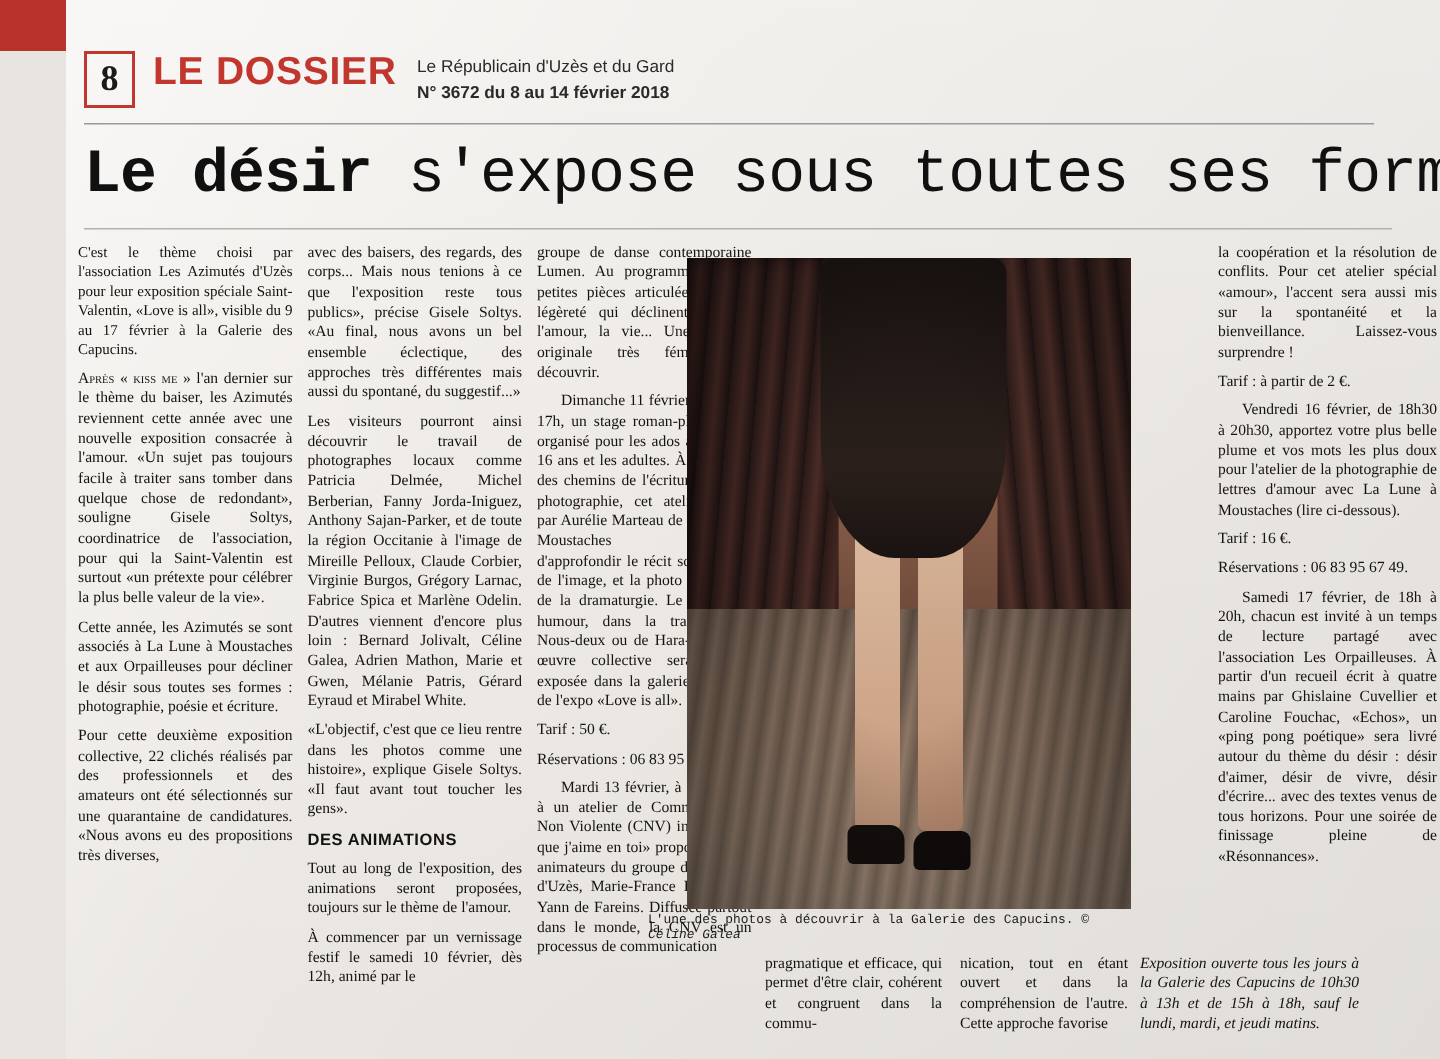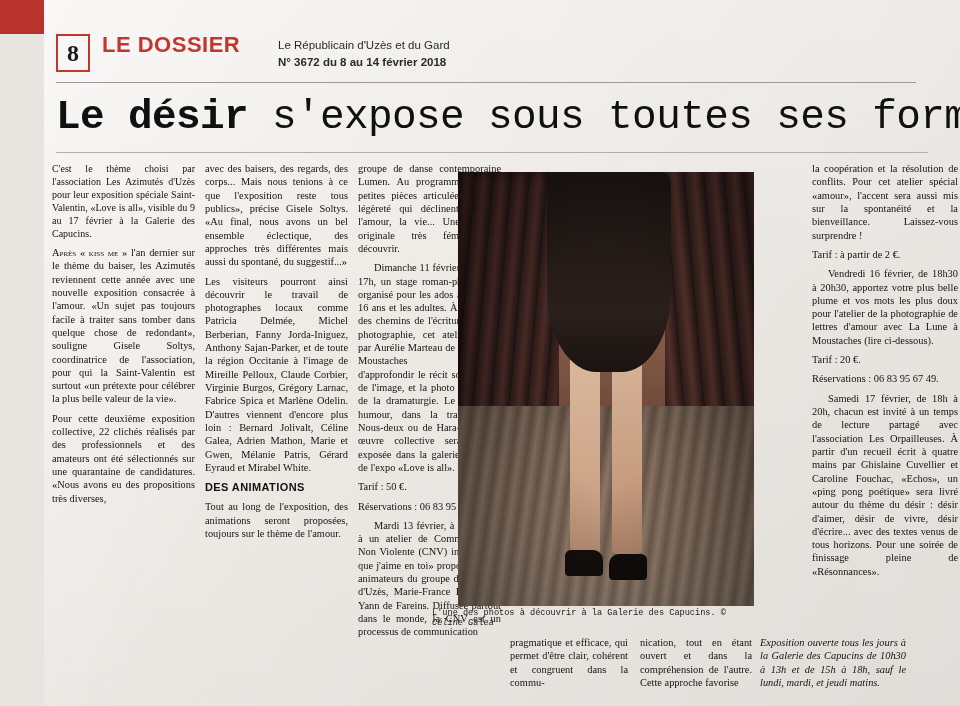--- a/index.html
+++ b/index.html
@@ -40,21 +40,21 @@
     border:2px solid #c1372e;color:#1a1a1a;
     font-family:"Liberation Serif", serif;
     font-size:24px;font-weight:bold;
     display:flex;align-items:center;justify-content:center;
     line-height:1;
   }
   .dossier{
     position:absolute;left:46px;top:-2px;
     color:#c1372e;
     font-family:"Liberation Sans", sans-serif;
-    font-weight:bold;font-size:22px;letter-spacing:0.5px;
+    font-weight:bold;font-size:26px;letter-spacing:0.5px;
   }
   .masthead{
     position:absolute;left:222px;top:3px;
     font-family:Liberation Sans, sans-serif;
     font-size:11.5px;color:#2a2a2a;line-height:1.45;
   }
   .masthead div{white-space:nowrap;}
   .masthead .l2{font-weight:bold;}
   .rule{
     position:absolute;left:56px;top:82px;width:860px;height:1px;background:#9a9a9a;
@@ -194,43 +194,46 @@
     <b>Le désir</b>
     <span class="light">s'expose sous toutes ses formes</span>
   </div>
   <div class="rule2"></div>
 
   <div class="cols">
 
     <div class="col c1">
       <p class="lead">C'est le thème choisi par l'association Les Azimutés d'Uzès pour leur exposition spéciale Saint-Valentin, «Love is all», visible du 9 au 17 février à la Galerie des Capucins.</p>
       <p><span class="smallcaps">Après « kiss me »</span> <span>l'an dernier sur le thème du baiser, les Azimutés reviennent cette année avec une nouvelle exposition consacrée à l'amour. «Un sujet pas toujours facile à traiter sans tomber dans quelque chose de redondant», souligne Gisele Soltys, coordinatrice de l'association, pour qui la Saint-Valentin est surtout «un prétexte pour célébrer la plus belle valeur de la vie».</span></p>
+      <p>Cette année, les Azimutés se sont associés à La Lune à Moustaches et aux Orpailleuses pour décliner le désir sous toutes ses formes : photographie, poésie et écriture.</p>
       <p>Pour cette deuxième exposition collective, 22 clichés réalisés par des professionnels et des amateurs ont été sélectionnés sur une quarantaine de candidatures. «Nous avons eu des propositions très diverses,</p>
     </div>
 
     <div class="col c2">
       <p>avec des baisers, des regards, des corps... Mais nous tenions à ce que l'exposition reste tous publics», précise Gisele Soltys. «Au final, nous avons un bel ensemble éclectique, des approches très différentes mais aussi du spontané, du suggestif...»</p>
       <p>Les visiteurs pourront ainsi découvrir le travail de photographes locaux comme Patricia Delmée, Michel Berberian, Fanny Jorda-Iniguez, Anthony Sajan-Parker, et de toute la région Occitanie à l'image de Mireille Pelloux, Claude Corbier, Virginie Burgos, Grégory Larnac, Fabrice Spica et Marlène Odelin. D'autres viennent d'encore plus loin : Bernard Jolivalt, Céline Galea, Adrien Mathon, Marie et Gwen, Mélanie Patris, Gérard Eyraud et Mirabel White.</p>
+      <p>«L'objectif, c'est que ce lieu rentre dans les photos comme une histoire», explique Gisele Soltys. «Il faut avant tout toucher les gens».</p>
       <p class="sub">DES ANIMATIONS</p>
       <p>Tout au long de l'exposition, des animations seront proposées, toujours sur le thème de l'amour.</p>
+      <p>À commencer par un vernissage festif le samedi 10 février, dès 12h, animé par le</p>
     </div>
 
     <div class="col c3">
       <p>groupe de danse contemporaine Lumen. Au programme : deux petites pièces articulées tout en légèreté qui déclinent la joie, l'amour, la vie... Une création originale très féminine à découvrir.</p>
       <p><b>Dimanche 11 février</b><span>, de 10h à 17h, un stage roman-photos sera organisé pour les ados à partir de 16 ans et les adultes. À la croisée des chemins de l'écriture et de la photographie, cet atelier animé par Aurélie Marteau de La Lune à Moustaches permettra d'approfondir le récit sous l'angle de l'image, et la photo sous celui de la dramaturgie. Le tout avec humour, dans la tradition de Nous-deux ou de Hara-Kiri. Une œuvre collective sera ensuite exposée dans la galerie le temps de l'expo «Love is all».</span></p>
       <p>Tarif : 50 €.</p>
       <p>Réservations : 06 83 95 67 49.</p>
       <p><b>Mardi 13 février</b><span>, à 18h, place à un atelier de Communication Non Violente (CNV) intitulé «Ce que j'aime en toi» proposé par les animateurs du groupe de pratique d'Uzès, Marie-France Laurent et Yann de Fareins. Diffusée partout dans le monde, la CNV est un processus de communication</span></p>
     </div>
 
     <div class="col c4">
       <p>la coopération et la résolution de conflits. Pour cet atelier spécial «amour», l'accent sera aussi mis sur la spontanéité et la bienveillance. Laissez-vous surprendre !</p>
       <p>Tarif : à partir de 2 €.</p>
       <p><b>Vendredi 16 février</b><span>, de 18h30 à 20h30, apportez votre plus belle plume et vos mots les plus doux pour l'atelier de la photographie de lettres d'amour avec La Lune à Moustaches (lire ci-dessous).</span></p>
-      <p>Tarif : 20 €.</p>
+      <p>Tarif : 16 €.</p>
       <p>Réservations : 06 83 95 67 49.</p>
       <p><b>Samedi 17 février</b><span>, de 18h à 20h, chacun est invité à un temps de lecture partagé avec l'association Les Orpailleuses. À partir d'un recueil écrit à quatre mains par Ghislaine Cuvellier et Caroline Fouchac, «Echos», un «ping pong poétique» sera livré autour du thème du désir : désir d'aimer, désir de vivre, désir d'écrire... avec des textes venus de tous horizons. Pour une soirée de finissage pleine de «Résonnances».</span></p>
     </div>
   </div>
 
   <div class="photo">
     <div class="sky"></div>
     <div class="curtain"></div>
     <div class="curtainR"></div>
     <div class="ground"></div>

